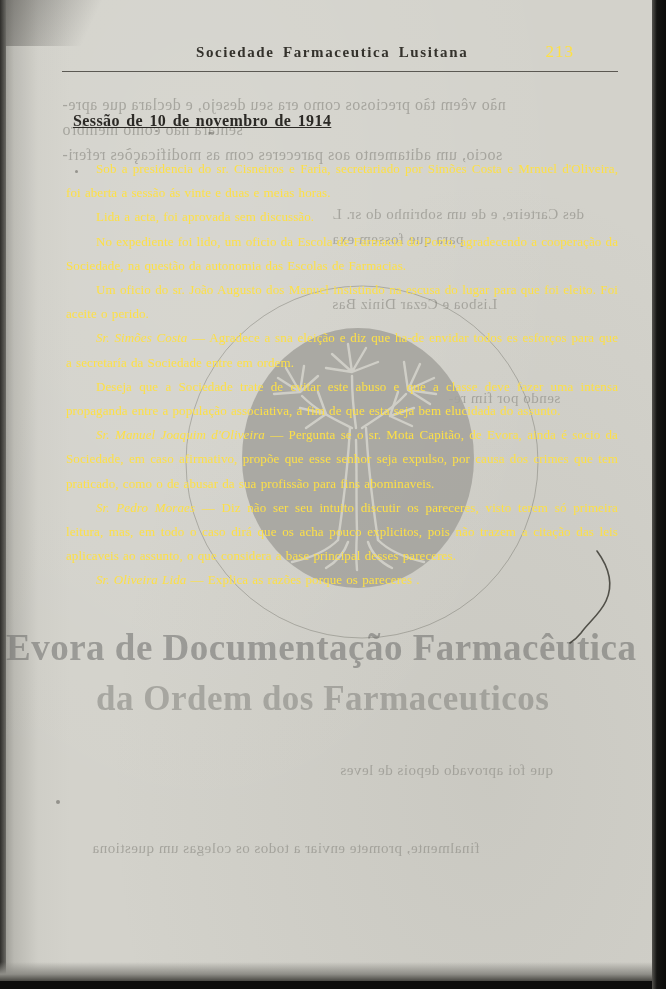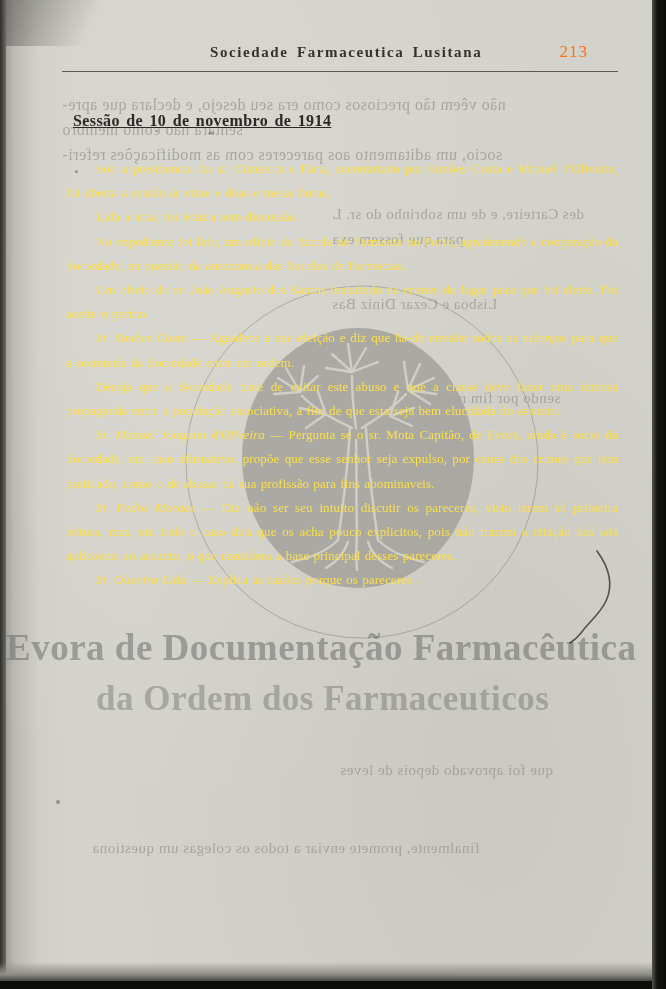--- a/index.html
+++ b/index.html
@@ -32,31 +32,31 @@
   }
   .edge-bottom-black{
     position:absolute;left:0;top:981px;width:666px;height:8px;background:#0d0d0c;
   }
   .edge-right-black{
     position:absolute;left:652px;top:0;width:14px;height:989px;
     background:linear-gradient(to right,#55544f 0%,#141412 35%,#0b0b0a 100%);
   }
   
   .running-head{
-    position:absolute;left:70px;top:44px;width:556px;height:22px;
+    position:absolute;left:56px;top:44px;width:556px;height:22px;
     color:#34322c;
     text-align:center;
   }
   .running-title{
     position:absolute;left:140px;top:0;
     font-weight:bold;font-size:15px;letter-spacing:1.6px;word-spacing:3px;
   }
   .page-number{
     position:absolute;right:38px;top:-2px;
-    font-size:17px;letter-spacing:1px;color:#f97316;
+    font-size:17px;letter-spacing:1px;color:#fde047;
   }
   .head-rule{
     position:absolute;left:62px;top:71px;width:556px;height:0;
     border-top:1.6px solid #45433d;opacity:.85;
   }
   
   .session-heading{
     position:absolute;left:73px;top:112px;
     font-weight:bold;font-size:16px;color:#2b2925;letter-spacing:.4px;word-spacing:2px;
     z-index:6;
@@ -142,23 +142,23 @@
 <div class="running-head">
   <span class="running-title">Sociedade Farmaceutica Lusitana</span>
   <span class="page-number">213</span>
 </div>
 <div class="head-rule"></div>
 
 <div class="session-heading">Sessão de 10 de novembro de 1914</div>
 
 <div class="body-text" id="body-text">
     <p>Sob a presidencia do sr. Cisneiros e Faria, secretariado por Simões Costa e Mrnuel d'Oliveira, foi aberta a sessão ás vinte e duas e meias horas.</p>
-    <p>Lida a acta, foi leitura sem discussão.</p>
+    <p>Lida a acta, foi aprovada sem discussão.</p>
     <p>No expediente foi lido, um oficio da Escola de Farmacia do Porto, agradecendo a cooperação da Sociedade, na questão da autonomia das Escolas de Farmacias.</p>
-    <p>Um oficio do sr. João Augusto dos Santos insistindo na crimes do lugar para que foi eleito. Foi aceite o perido.</p>
+    <p>Um oficio do sr. João Augusto dos Manuel insistindo na escusa do lugar para que foi eleito. Foi aceite o perido.</p>
     <p><i>Sr. Simões Costa</i> — Agradece a sna eleição e diz que ha-de envidar todos es esforços para que a secretaría da Sociedade entre em ordem.</p>
     <p>Deseja que a Sociedade trate de evitar este abuso e que a classe deve fazer uma intensa propaganda entre a população associativa, a fim de que esta seja bem elucidada do assunto.</p>
     <p><i>Sr. Manuel Joaquim d'Oliveira</i> — Pergunta se o sr. Mota Capitão, de Evora, ainda é socio da Sociedade, em caso afirmativo, propõe que esse senhor seja expulso, por causa dos crimes que tem praticado, como o de abusar da sua profissão para fins abominaveis.</p>
     <p><i>Sr. Pedro Moraes</i> — Diz não ser seu intuito discutir os pareceres, visto terem só primeira leitura, mas, em todo o caso dirá que os acha pouco explicitos, pois não trazem a citação das leis aplicaveis ao assunto, o que considera a base principal desses pareceres.</p>
     <p><i>Sr. Oliveira Lida</i> — Explica as razões porque os pareceres .</p>
   </div>
 
 <svg class="ink" width="666" height="989" viewBox="0 0 666 989">
   <path d="M597,551 C608,566 614,584 606,601 C600,614 588,623 581,633 C577,638 573,641 570,643" fill="none" stroke="#3b3933" stroke-width="1.6" stroke-linecap="round" opacity="0.85"></path>
 </svg>

